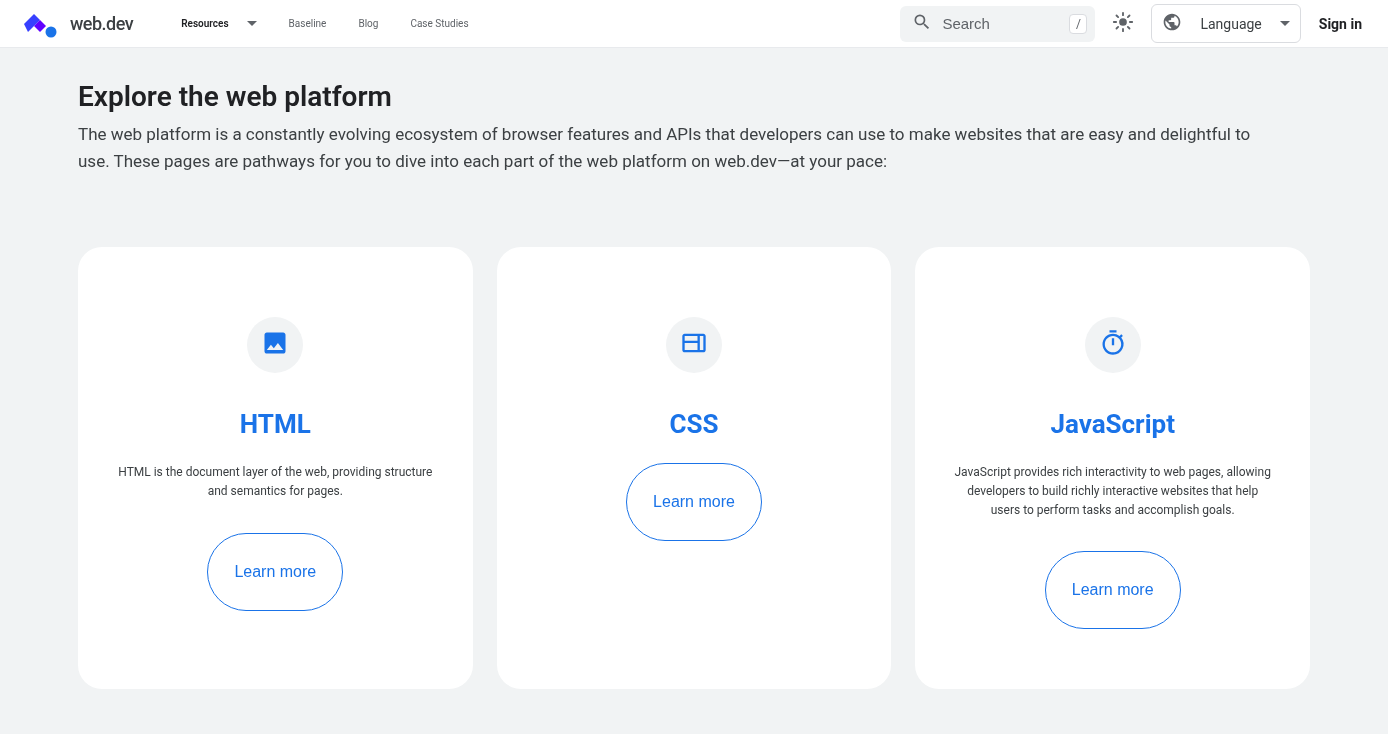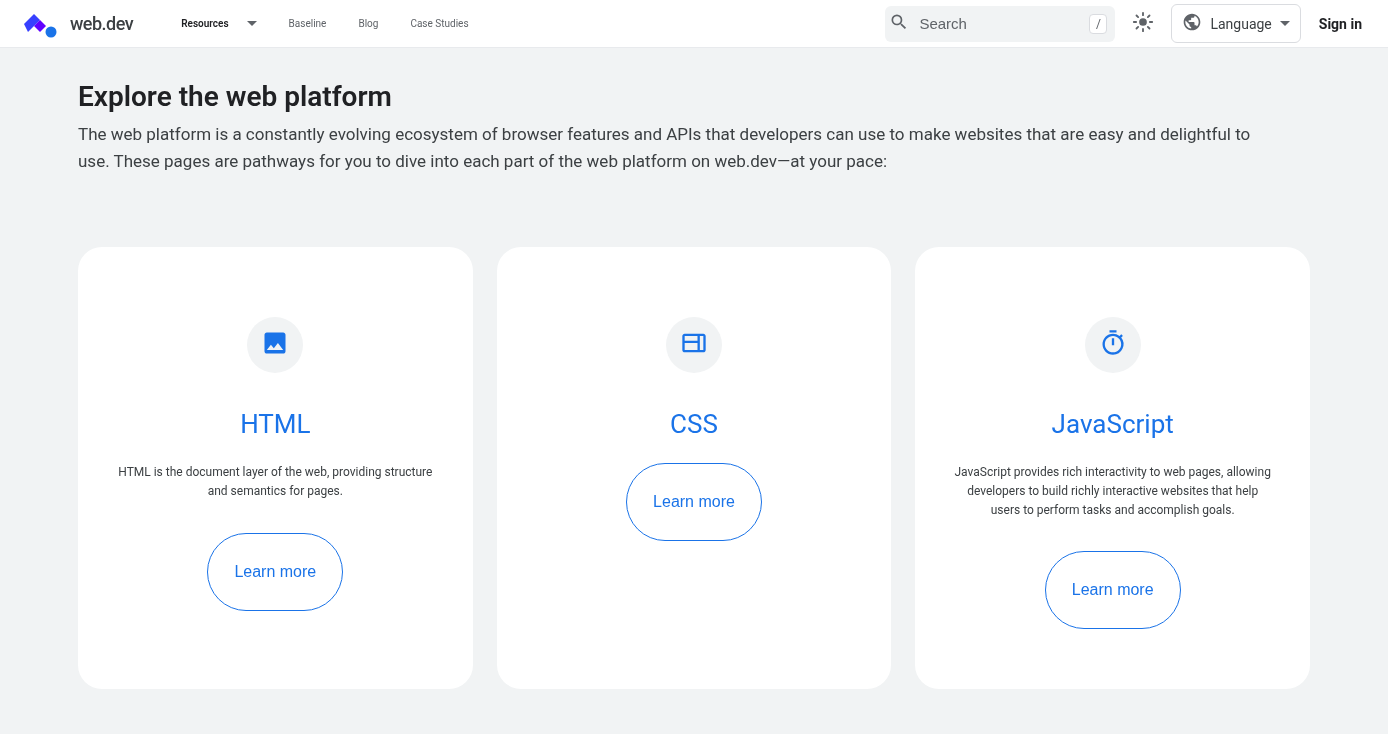--- a/index.html
+++ b/index.html
@@ -46,22 +46,22 @@
     border-right: 5px solid transparent;
     border-top: 5px solid #5f6368;
   }
   .spacer { flex: 1; }
   .search-box {
     display: flex;
     align-items: center;
     background: #f1f3f4;
     border-radius: 6px;
     height: 36px;
-    padding: 0 8px 0 4px;
-    width: 230px;
+    padding: 0 8px 0 12px;
+    width: 195px;
     gap: 10px;
   }
   .search-box input {
     border: none; background: transparent; outline: none;
     font-size: 15px; color: #5f6368; flex: 1; width: 100%;
   }
   .search-box input::placeholder { color: #5f6368; }
   .kbd {
     background: #fff;
     border: 1px solid #dadce0;
@@ -71,21 +71,21 @@
     width: 18px; height: 20px;
     display: flex; align-items: center; justify-content: center;
   }
   .icon-btn {
     width: 40px; height: 40px;
     display: flex; align-items: center; justify-content: center;
     cursor: pointer;
     border-radius: 50%;
   }
   .lang-btn {
-    display: flex; align-items: center; gap: 8px;
+    display: flex; align-items: center; gap: 18px;
     border: 1px solid #dadce0;
     border-radius: 6px;
     padding: 7px 10px;
     font-size: 14px;
     color: #3c4043;
     cursor: pointer;
   }
   .signin {
     font-size: 14px; font-weight: 700; color: #202124;
     padding: 0 10px; cursor: pointer;
@@ -122,21 +122,21 @@
   }
   .card-icon-wrap {
     width: 56px; height: 56px;
     background: #f1f3f4;
     border-radius: 50%;
     display: flex; align-items: center; justify-content: center;
     margin-bottom: 36px;
   }
   .card-title {
     font-size: 26px;
-    font-weight: 400;
+    font-weight: 700;
     color: #1a73e8;
     margin-bottom: 24px;
   }
   .card-desc {
     font-size: 12px;
     color: #3c4043;
     line-height: 1.55;
     margin-bottom: 32px;
   }
   .learn-btn {

